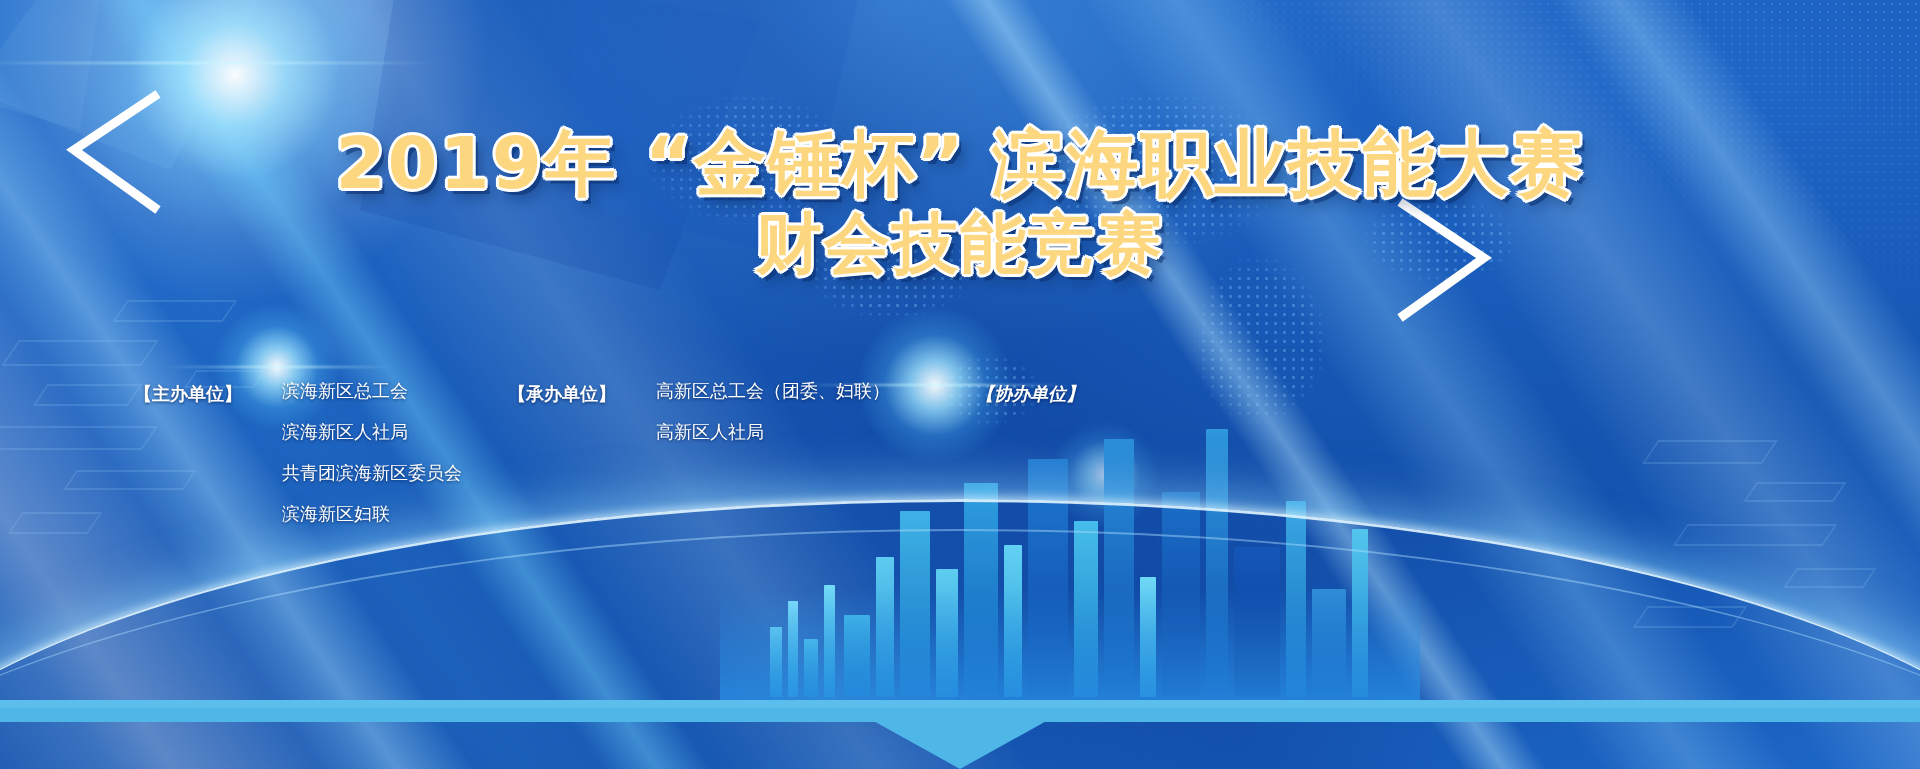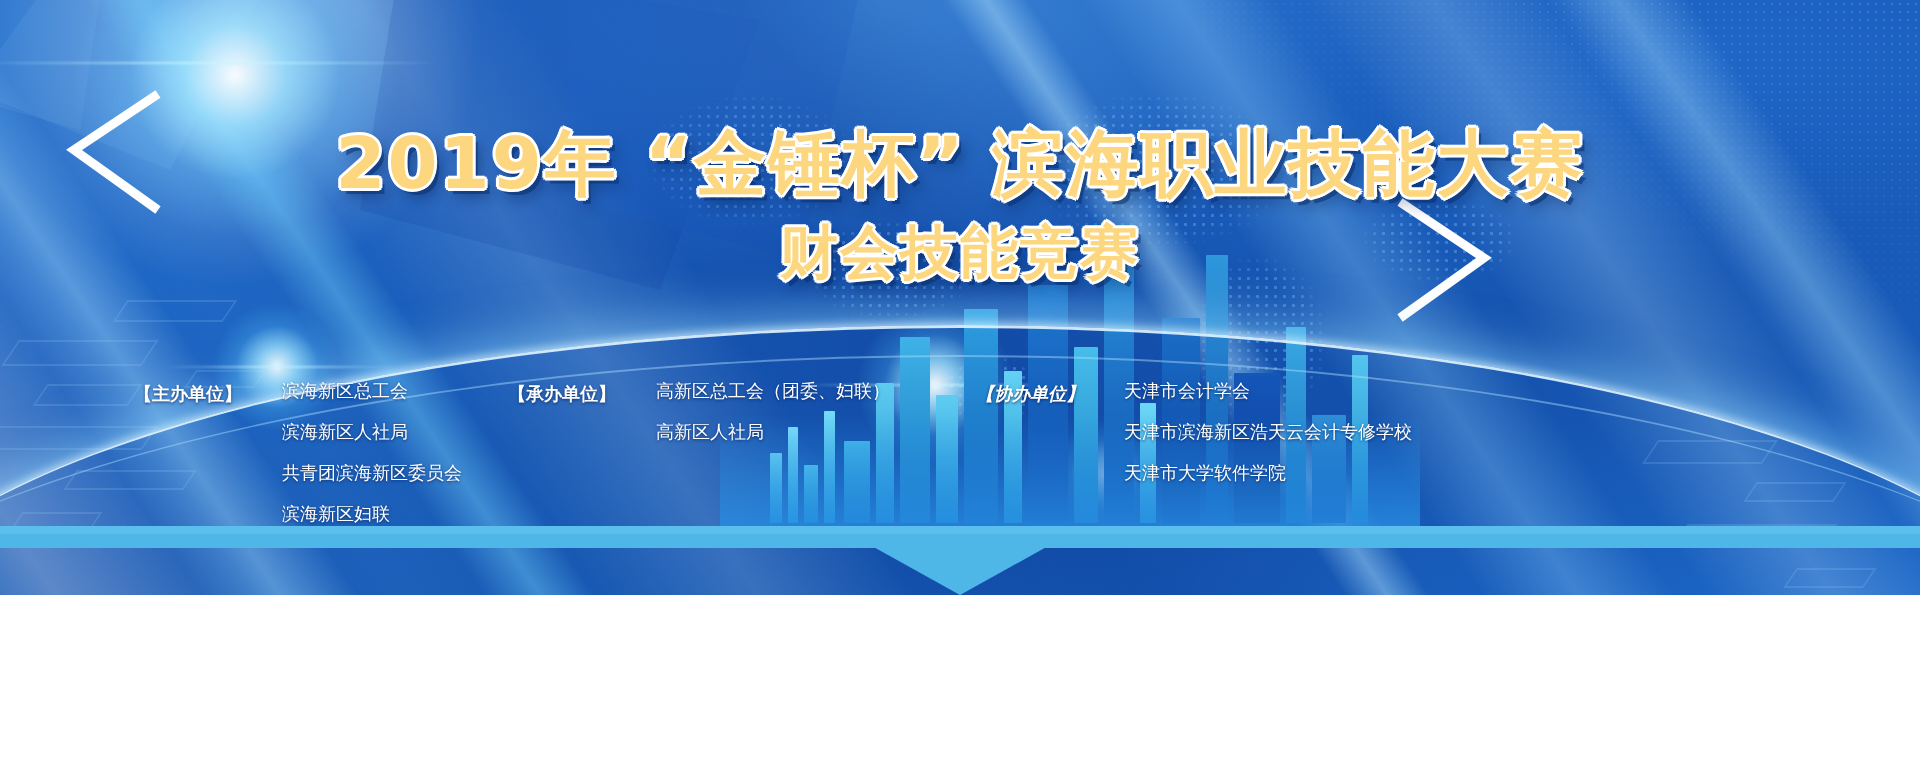--- a/index.html
+++ b/index.html
@@ -4,21 +4,21 @@
 <style>
   * { margin:0; padding:0; box-sizing:border-box; }
   html,body{
     width:1920px; height:769px; overflow:hidden;
     background:#ffffff;
     font-family:"Liberation Sans","DejaVu Sans",sans-serif;
   }
 
   .banner{
     position:relative;
-    width:1920px; height:595px;
+    width:1920px; height:769px;
     overflow:hidden;
     background:
       radial-gradient(circle at 12% 6%, rgba(255,255,255,.55) 0%, rgba(255,255,255,0) 14%),
       radial-gradient(ellipse at 46% 0%, rgba(120,200,255,.35) 0%, rgba(120,200,255,0) 34%),
       radial-gradient(ellipse at 88% 10%, rgba(40,120,220,.55) 0%, rgba(40,120,220,0) 45%),
       linear-gradient(160deg,#1d64c4 0%,#1a5dbd 22%,#1552ae 48%,#1350ab 70%,#1d68c8 100%);
   }
 
   
   .streaks{ position:absolute; inset:0; overflow:hidden; }
@@ -109,21 +109,21 @@
     line-height:1.08;
     text-shadow:
       -2px -2px 0 #ffffff, 2px -2px 0 #ffffff, -2px 2px 0 #ffffff, 2px 2px 0 #ffffff,
       -3px 0 0 #ffffff, 3px 0 0 #ffffff, 0 -3px 0 #ffffff, 0 3px 0 #ffffff,
       5px 6px 0 rgba(10,45,110,.55), 7px 9px 14px rgba(5,30,80,.45);
     background:linear-gradient(180deg,#ffe9ab 0%,#fcd273 44%,#f6b93b 100%);
     -webkit-background-clip:text;
     background-clip:text;
   }
   .t1{ font-size:72px; }
-  .t2{ font-size:58px; margin-top:18px; }
+  .t2{ font-size:66px; margin-top:5px; }
 
   
   .city{ position:absolute; left:760px; bottom:72px; width:620px; height:290px; z-index:4; }
   .city b{
     position:absolute; bottom:0; display:block;
     border-radius:1px;
   }
 
   
   .arc{
@@ -300,25 +300,20 @@
           <div class="val">滨海新区人社局</div>
           <div class="val">共青团滨海新区委员会</div>
           <div class="val">滨海新区妇联</div>
         </div>
       </div>
     </div>
 
     <div class="col c3">
       <div class="row">
         <div class="lbl">【协办单位】</div>
-        <div class="vlist">
-          <div class="val">天津市会计学会</div>
-          <div class="val">天津市滨海新区浩天云会计专修学校</div>
-          <div class="val">天津市大学软件学院</div>
-        </div>
       </div>
     </div>
 
   </div>
 
   <svg class="bottom-band" viewBox="0 0 1920 22" preserveAspectRatio="none">
     <rect x="0" y="0" width="1920" height="22" fill="#4fb6e8"></rect>
     <rect x="0" y="0" width="1920" height="8" fill="#63c2ee" opacity=".7"></rect>
   </svg>
 

